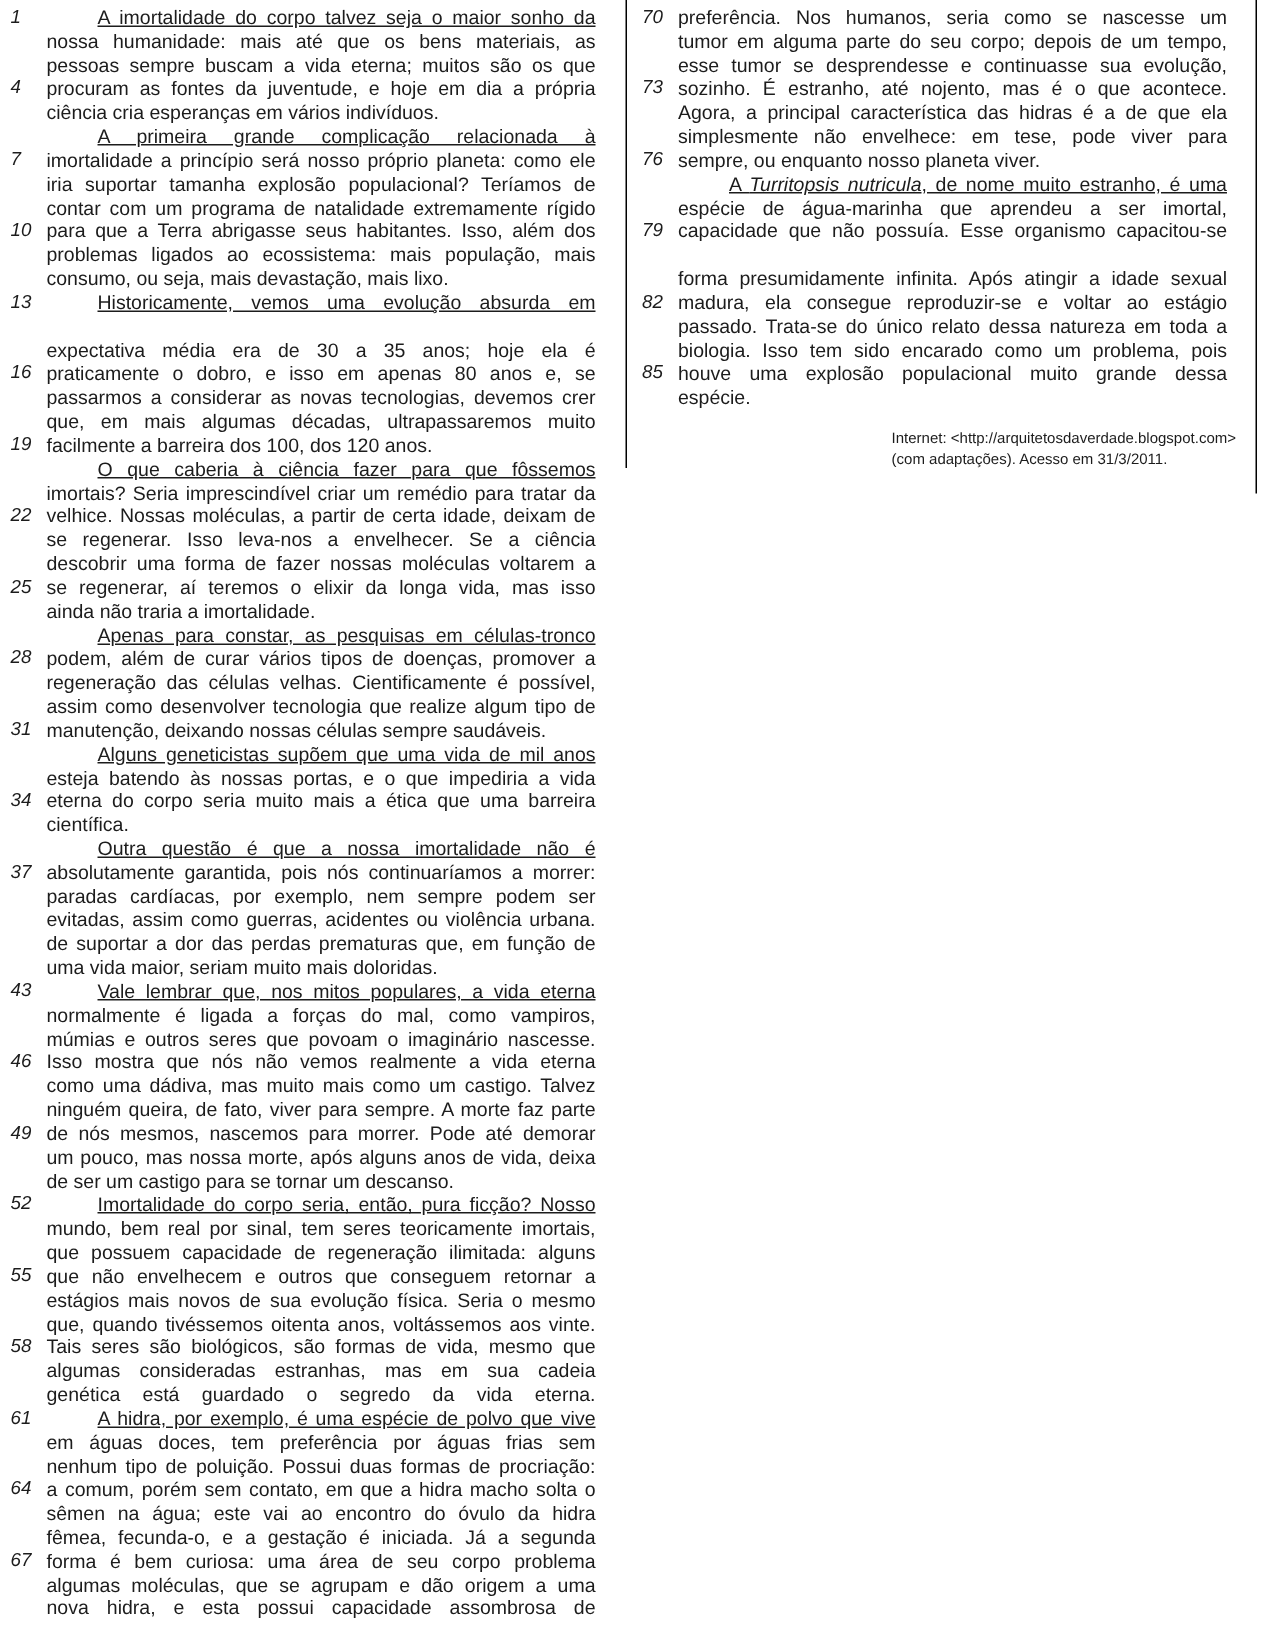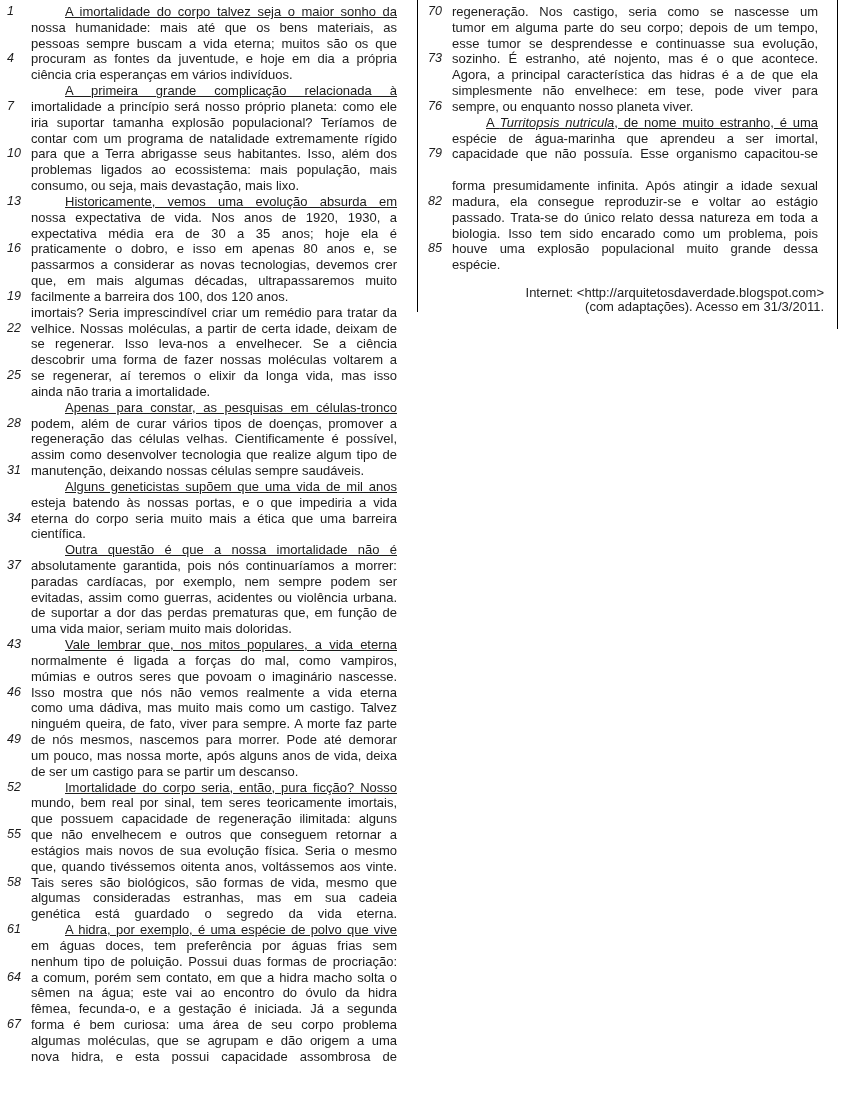--- a/index.html
+++ b/index.html
@@ -42,22 +42,21 @@
   }
   .line-text.indent { text-indent: 34px; text-decoration: underline; }
   .it { font-style: italic; }
   .vrule { position: absolute; width: 1px; background: #000000; top: 0; }
   #divider      { left: 417px; height: 312px; }
   #right-border { left: 837px; height: 329px; }
   #citation {
     position: absolute;
     top: 286px;
     right: 18px;
-    text-align: right;
-    font-size: 13px;
+    font-size: 10px;
     line-height: 13.5px;
     color: #1c1c1c;
   }
 </style>
 </head>
 <body>
 
 <div class="page">
 
   <div class="col" id="col-left">
@@ -108,21 +107,20 @@
       <div class="line-row">
         <span class="line-num"></span>
         <div class="line-text">consumo, ou seja, mais devastação, mais lixo.</div>
       </div>
       <div class="line-row">
         <span class="line-num">13</span>
         <div class="line-text just indent">Historicamente, vemos uma evolução absurda em</div>
       </div>
       <div class="line-row">
         <span class="line-num"></span>
-        <div class="line-text just">nossa expectativa de vida. Nos anos de 1920, 1930, a</div>
       </div>
       <div class="line-row">
         <span class="line-num"></span>
         <div class="line-text just">expectativa média era de 30 a 35 anos; hoje ela é</div>
       </div>
       <div class="line-row">
         <span class="line-num">16</span>
         <div class="line-text just">praticamente o dobro, e isso em apenas 80 anos e, se</div>
       </div>
       <div class="line-row">
@@ -132,20 +130,24 @@
       <div class="line-row">
         <span class="line-num"></span>
         <div class="line-text just">que, em mais algumas décadas, ultrapassaremos muito</div>
       </div>
       <div class="line-row">
         <span class="line-num">19</span>
         <div class="line-text">facilmente a barreira dos 100, dos 120 anos.</div>
       </div>
       <div class="line-row">
         <span class="line-num"></span>
+        <div class="line-text just indent">O que caberia à ciência fazer para que fôssemos</div>
+      </div>
+      <div class="line-row">
+        <span class="line-num"></span>
         <div class="line-text just">imortais? Seria imprescindível criar um remédio para tratar da</div>
       </div>
       <div class="line-row">
         <span class="line-num">22</span>
         <div class="line-text just">velhice. Nossas moléculas, a partir de certa idade, deixam de</div>
       </div>
       <div class="line-row">
         <span class="line-num"></span>
         <div class="line-text just">se regenerar. Isso leva-nos a envelhecer. Se a ciência</div>
       </div>
@@ -248,21 +250,21 @@
       <div class="line-row">
         <span class="line-num">49</span>
         <div class="line-text just">de nós mesmos, nascemos para morrer. Pode até demorar</div>
       </div>
       <div class="line-row">
         <span class="line-num"></span>
         <div class="line-text just">um pouco, mas nossa morte, após alguns anos de vida, deixa</div>
       </div>
       <div class="line-row">
         <span class="line-num"></span>
-        <div class="line-text">de ser um castigo para se partir um descanso.</div>
+        <div class="line-text">de ser um castigo para se tornar um descanso.</div>
       </div>
       <div class="line-row">
         <span class="line-num">52</span>
         <div class="line-text just indent">Imortalidade do corpo seria, então, pura ficção? Nosso</div>
       </div>
       <div class="line-row">
         <span class="line-num"></span>
         <div class="line-text just">mundo, bem real por sinal, tem seres teoricamente imortais,</div>
       </div>
       <div class="line-row">
@@ -329,21 +331,21 @@
         <span class="line-num"></span>
         <div class="line-text just">nova hidra, e esta possui capacidade assombrosa de</div>
       </div>
     </div>
 
   <div class="vrule" id="divider"></div>
 
   <div class="col" id="col-right">
       <div class="line-row">
         <span class="line-num">70</span>
-        <div class="line-text just">regeneração. Nos castigo, seria como se nascesse um</div>
+        <div class="line-text just">preferência. Nos humanos, seria como se nascesse um</div>
       </div>
       <div class="line-row">
         <span class="line-num"></span>
         <div class="line-text just">tumor em alguma parte do seu corpo; depois de um tempo,</div>
       </div>
       <div class="line-row">
         <span class="line-num"></span>
         <div class="line-text just">esse tumor se desprendesse e continuasse sua evolução,</div>
       </div>
       <div class="line-row">

